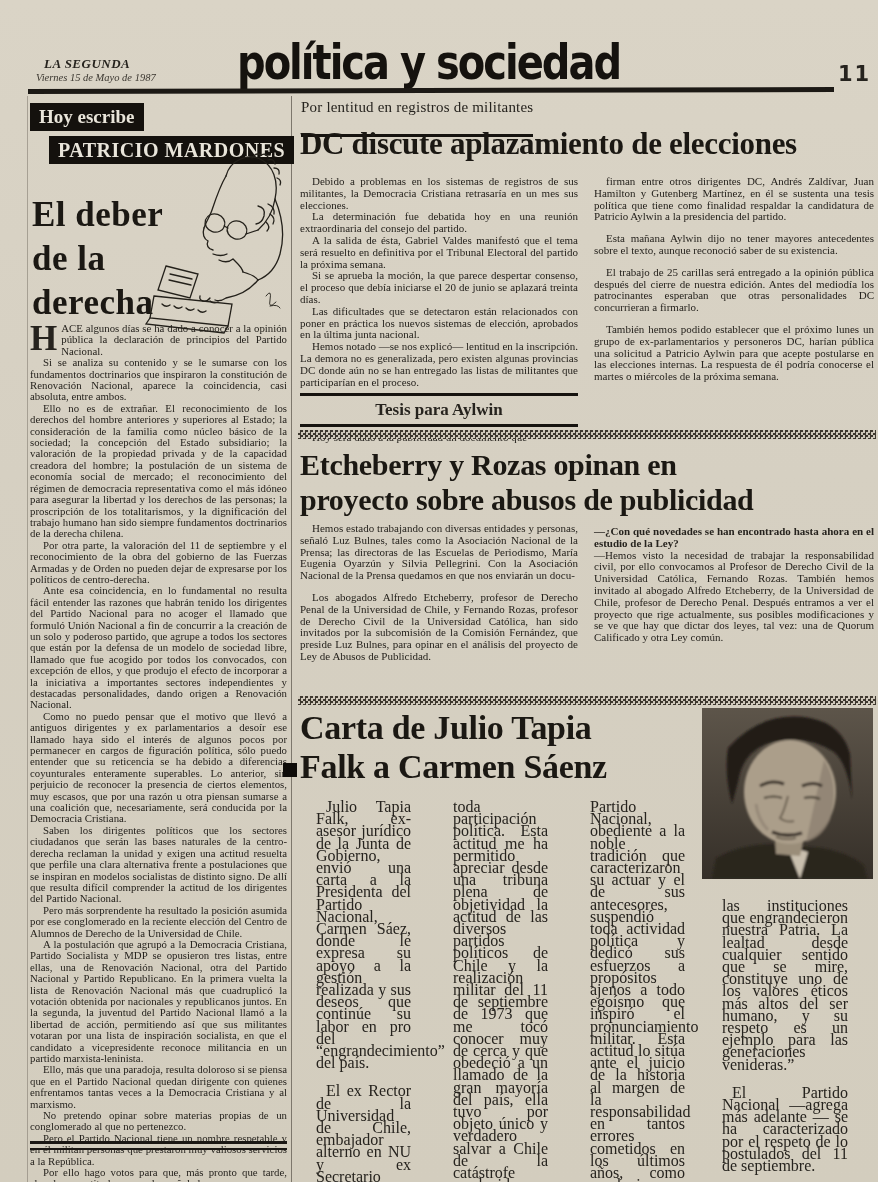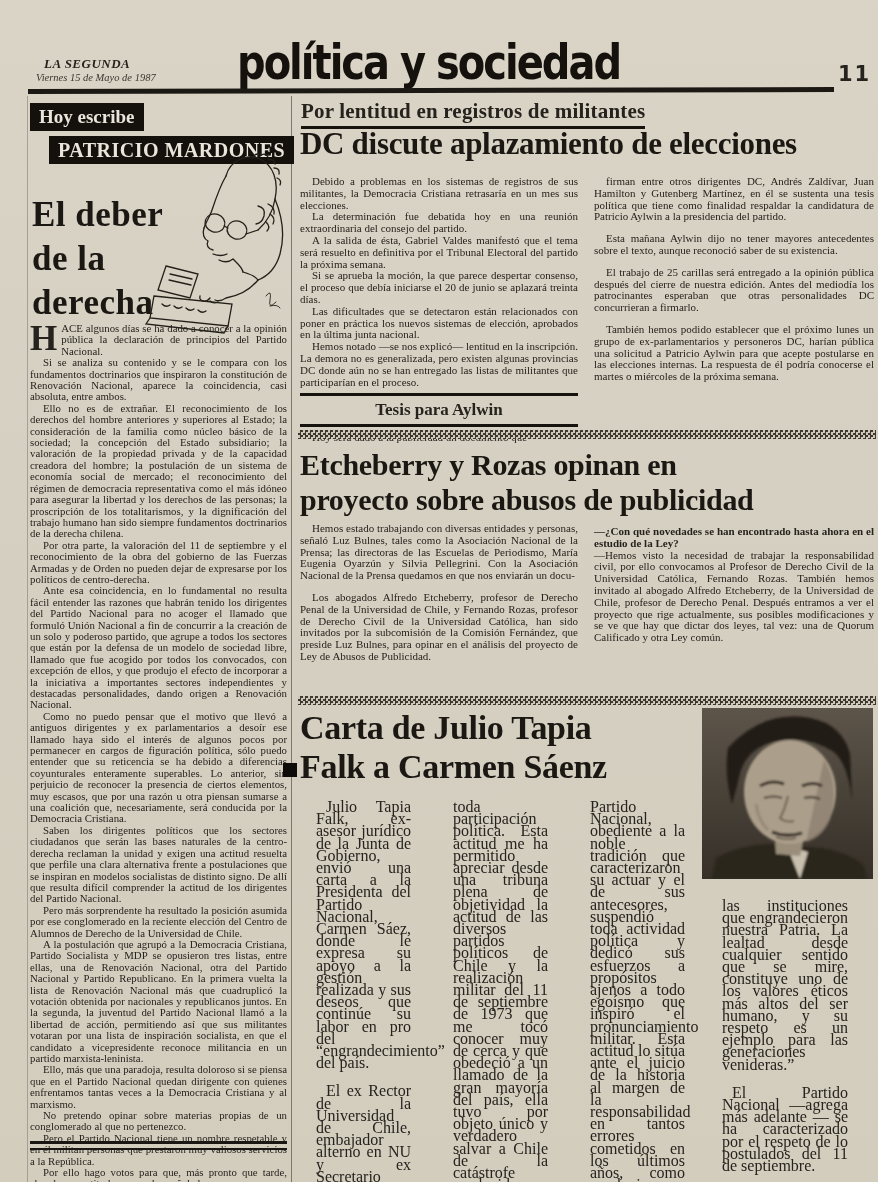--- a/index.html
+++ b/index.html
@@ -18,21 +18,21 @@
   
   .blackbox{background:#14110d;color:#e9e5da;font-weight:bold;font-size:19px;
             line-height:28px;padding:0 9px;font-family:"Liberation Serif",serif;white-space:nowrap;}
   .coltitle{font-weight:bold;font-size:35px;line-height:44px;letter-spacing:.5px;color:#1b1813;margin-top:21px;}
   .body{ text-align:justify;}
   .body p{margin:0;text-indent:13px;font-size:10.8px;line-height:11.4px;}
   .body p.noind{text-indent:0;}
   .dropcap{float:left;font-weight:bold;font-size:35px;line-height:29px;padding:1px 4px 0 0;}
   .dblrule{border-top:3px solid #1a1713;border-bottom:2px solid #1a1713;height:4px;}
   
-  .kicker{font-weight:bold;font-size:21px;border-bottom:3px solid #16130f;padding-bottom:2px;
+  .kicker{font-weight:normal;font-size:15px;border-bottom:3px solid #16130f;padding-bottom:18px;
           letter-spacing:.2px;white-space:nowrap;}
   .headline{font-weight:bold;color:#1b1813;letter-spacing:-.3px;}
   .artcol p{margin:0;text-indent:12px;font-size:11px;line-height:11.8px;text-align:justify;}
   .gapp p + p{margin-top:10px;}
   .tesis{border-top:3px solid #16130f;border-bottom:3px solid #16130f;text-align:center;
          font-weight:bold;font-size:17px;padding:4px 0;margin:5px 0 5px 0;}
   .band{height:9px;background:repeating-conic-gradient(#3e382f 0% 25%, #cfc8ba 0% 50%) 0 0 / 5px 5px;}
   
   .ncol p{margin:16px;text-indent:10px;font-size:16px;line-height:12.2px;text-align:justify;}
   .sq{background:#0e0c09;}
@@ -88,21 +88,21 @@
       <path d="M14,150 L92,158 L88,180 L10,172 Z"></path>
       <path d="M10,172 L6,178 L84,187 L88,180"></path>
       <path d="M22,158 q4,4 8,1 M34,160 q4,4 8,1 M46,162 q4,4 8,1 M58,164 q4,4 8,1"></path>
 
       <path d="M126,150 q6,-8 4,4 q-2,10 6,2 M130,160 q8,-2 10,2" stroke-width="0.9"></path>
     </svg>
   </div>
 
   <div class="abs body" style="left:30px;top:323px;width:257px;">
     <p class="noind"><span class="dropcap">H</span><span>ACE algunos días se ha dado a conocer a la opinión pública la declaración de principios del Partido Nacional.</span></p>
-    <p>Si se analiza su contenido y se le compara con los fundamentos doctrinarios que inspiraron la constitución de Renovación Nacional, aparece la coincidencia, casi absoluta, entre ambos.</p>
+    <p>Si se analiza su contenido y se le sumarse con los fundamentos doctrinarios que inspiraron la constitución de Renovación Nacional, aparece la coincidencia, casi absoluta, entre ambos.</p>
     <p>Ello no es de extrañar. El reconocimiento de los derechos del hombre anteriores y superiores al Estado; la consideración de la familia como núcleo básico de la sociedad; la concepción del Estado subsidiario; la valoración de la propiedad privada y de la capacidad creadora del hombre; la postulación de un sistema de economía social de mercado; el reconocimiento del régimen de democracia representativa como el más idóneo para asegurar la libertad y los derechos de las personas; la proscripción de los totalitarismos, y la dignificación del trabajo humano han sido siempre fundamentos doctrinarios de la derecha chilena.</p>
     <p>Por otra parte, la valoración del 11 de septiembre y el reconocimiento de la obra del gobierno de las Fuerzas Armadas y de Orden no pueden dejar de expresarse por los políticos de centro-derecha.</p>
     <p>Ante esa coincidencia, en lo fundamental no resulta fácil entender las razones que habrán tenido los dirigentes del Partido Nacional para no acoger el llamado que formuló Unión Nacional a fin de concurrir a la creación de un solo y poderoso partido, que agrupe a todos los sectores que están por la defensa de un modelo de sociedad libre, llamado que fue acogido por todos los convocados, con excepción de ellos, y que produjo el efecto de incorporar a la iniciativa a importantes sectores independientes y destacadas personalidades, dando origen a Renovación Nacional.</p>
     <p>Como no puedo pensar que el motivo que llevó a antiguos dirigentes y ex parlamentarios a desoír ese llamado haya sido el interés de algunos pocos por permanecer en cargos de figuración política, sólo puedo entender que su reticencia se ha debido a diferencias coyunturales enteramente superables. Lo anterior, sin perjuicio de reconocer la presencia de ciertos elementos, muy escasos, que por una razón u otra piensan sumarse a una coalición que, necesariamente, será conducida por la Democracia Cristiana.</p>
     <p>Saben los dirigentes políticos que los sectores ciudadanos que serán las bases naturales de la centro-derecha reclaman la unidad y exigen una actitud resuelta que perfile una clara alternativa frente a postulaciones que se inspiran en modelos socialistas de distinto signo. De allí que resulta difícil comprender la actitud de los dirigentes del Partido Nacional.</p>
     <p>Pero más sorprendente ha resultado la posición asumida por ese conglomerado en la reciente elección del Centro de Alumnos de Derecho de la Universidad de Chile.</p>
     <p>A la postulación que agrupó a la Democracia Cristiana, Partido Socialista y MDP se opusieron tres listas, entre ellas, una de Renovación Nacional, otra del Partido Nacional y Partido Republicano. En la primera vuelta la lista de Renovación Nacional más que cuadruplicó la votación obtenida por nacionales y republicanos juntos. En la segunda, la juventud del Partido Nacional llamó a la libertad de acción, permitiendo así que sus militantes votaran por una lista de inspiración socialista, en que el candidato a vicepresidente reconoce militancia en un partido marxista-leninista.</p>
     <p>Ello, más que una paradoja, resulta doloroso si se piensa que en el Partido Nacional quedan dirigente con quienes enfrentamos tantas veces a la Democracia Cristiana y al marxismo.</p>
     <p>No pretendo opinar sobre materias propias de un conglomerado al que no pertenezco.</p>
     <p>Pero el Partido Nacional tiene un nombre respetable y en él militan personas que prestaron muy valiosos servicios a la República.</p>

